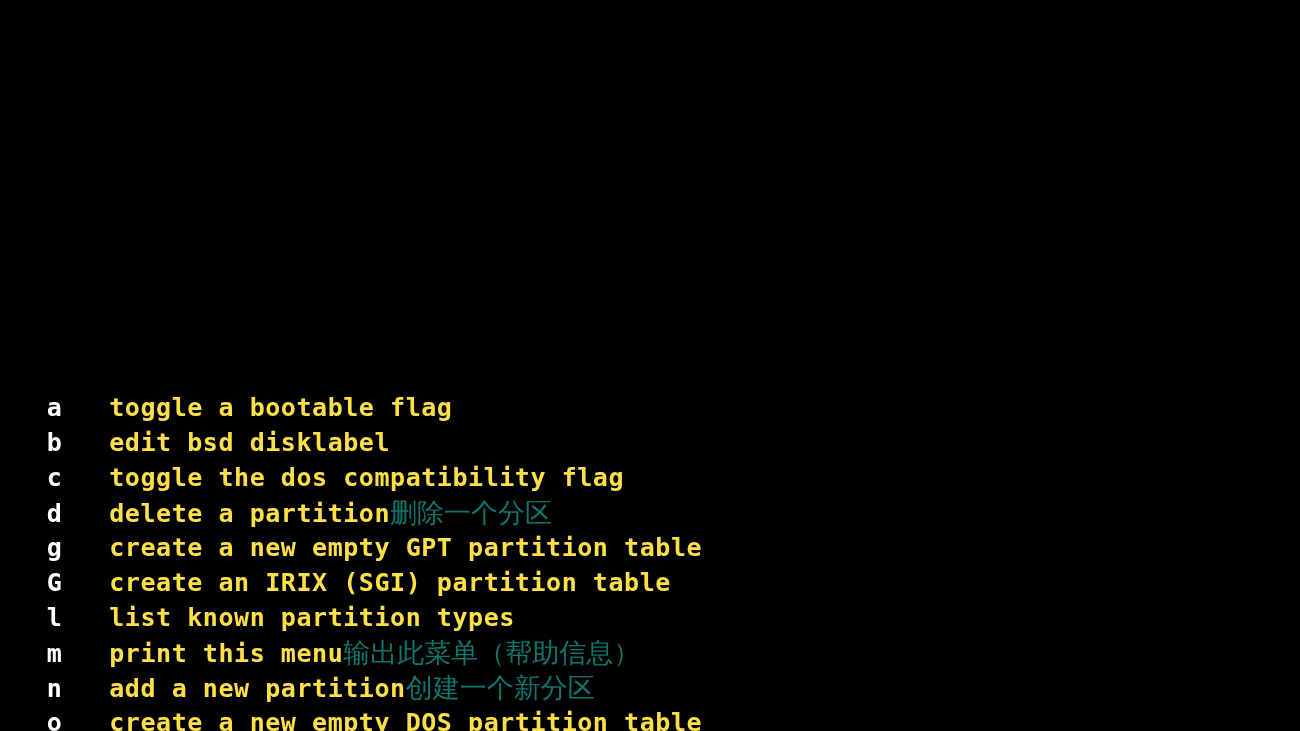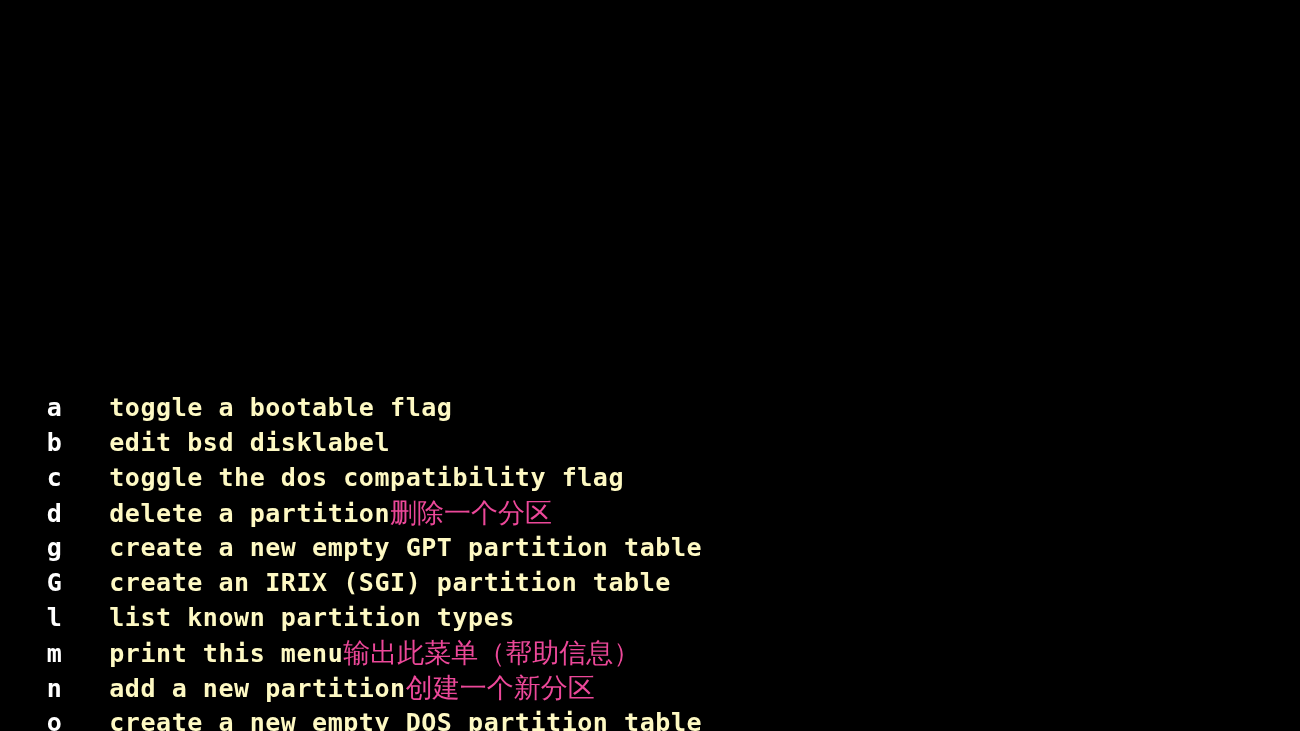--- a/index.html
+++ b/index.html
@@ -33,24 +33,24 @@
     white-space: pre;
     overflow: hidden;
   }
   .prompt-line {
     color: #ffffff;
   }
   .key {
     color: #ffffff;
   }
   .desc {
-    color: #fef9c3;
+    color: #fde047;
   }
   .cn {
-    color: #ec4899;
+    color: #0f766e;
     font-family: "DejaVu Sans", "Liberation Sans", sans-serif;
     font-weight: normal;
     font-size: 27px;
     letter-spacing: 0;
   }
 </style>
 </head>
 <body>
 
 <div id="terminal">

